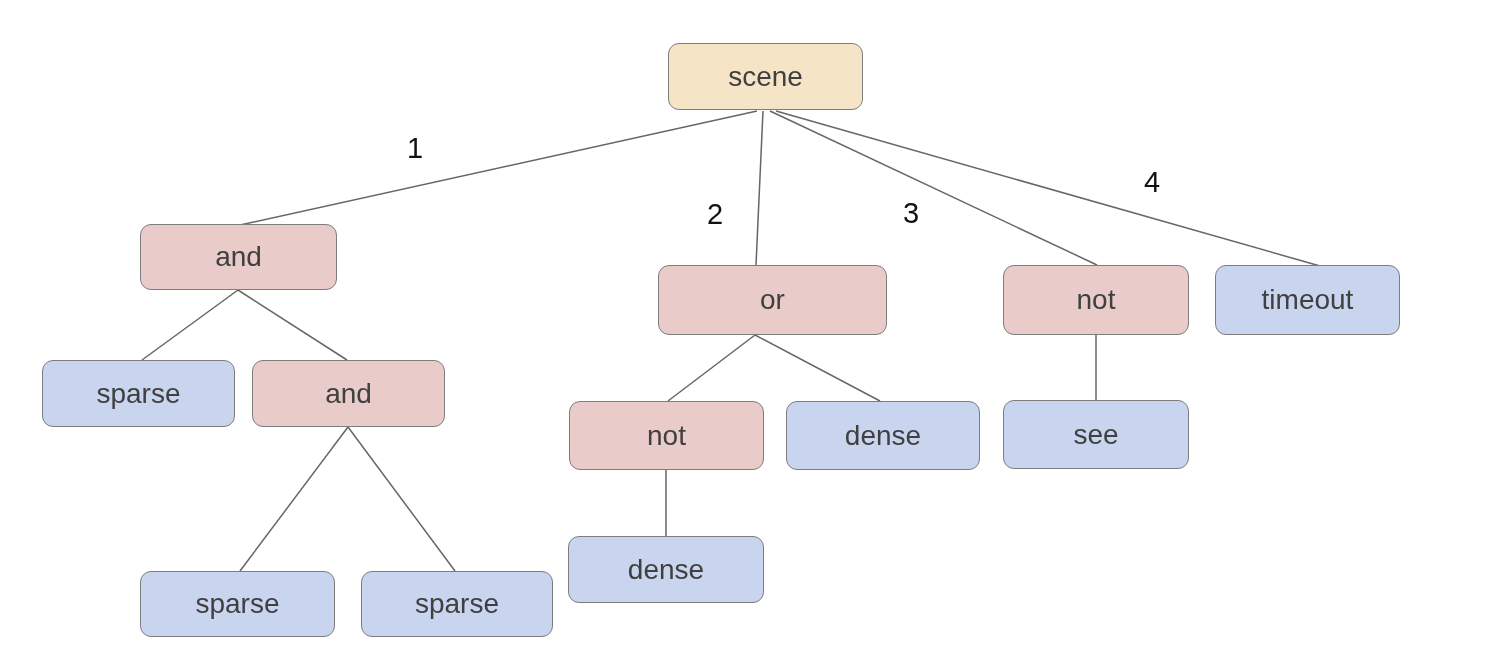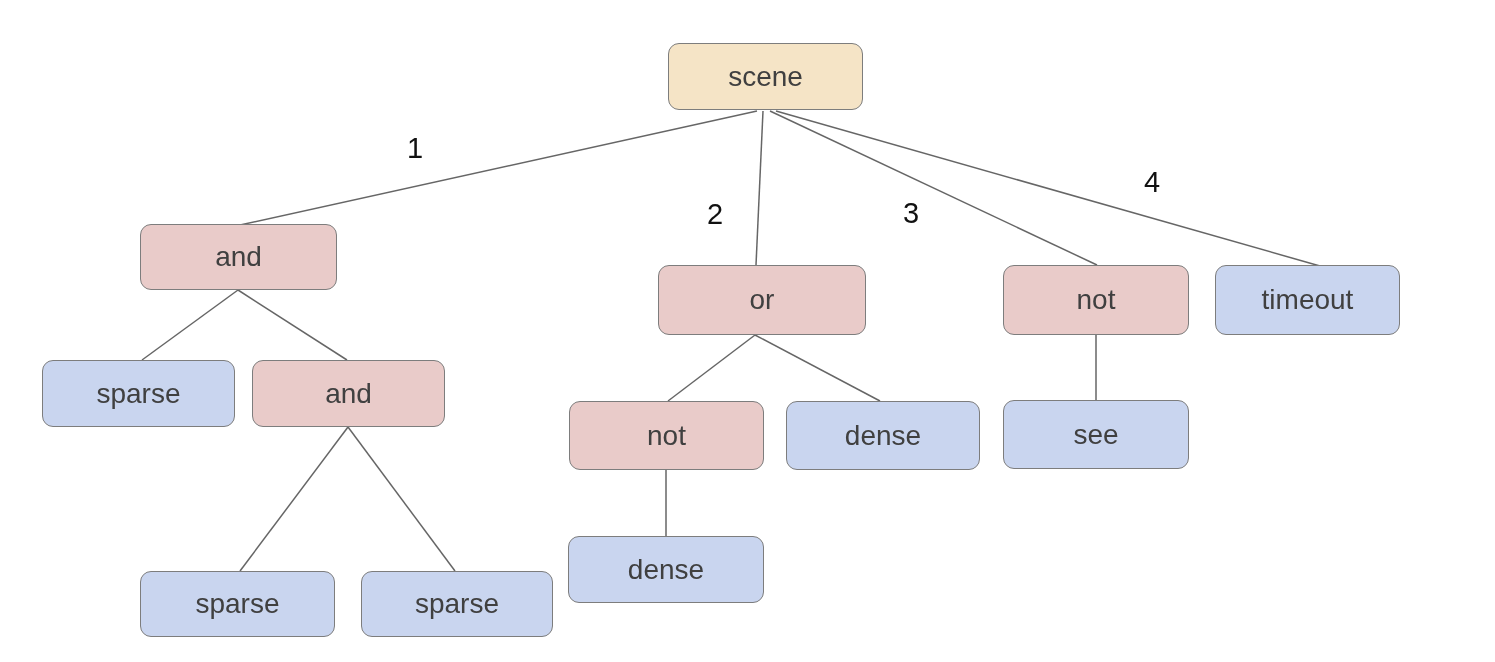--- a/index.html
+++ b/index.html
@@ -53,21 +53,21 @@
   <div class="node operator" style="left:140px;top:224px;width:197px;height:66px">and</div>
 
   <div class="node leaf" style="left:42px;top:360px;width:193px;height:67px">sparse</div>
 
   <div class="node operator" style="left:252px;top:360px;width:193px;height:67px">and</div>
 
   <div class="node leaf" style="left:140px;top:571px;width:195px;height:66px">sparse</div>
 
   <div class="node leaf" style="left:361px;top:571px;width:192px;height:66px">sparse</div>
 
-  <div class="node operator" style="left:658px;top:265px;width:208px;height:70px">or</div>
+  <div class="node operator" style="left:658px;top:265px;width:229px;height:70px">or</div>
 
   <div class="node operator" style="left:569px;top:401px;width:195px;height:69px">not</div>
 
   <div class="node leaf" style="left:786px;top:401px;width:194px;height:69px">dense</div>
 
   <div class="node leaf" style="left:568px;top:536px;width:196px;height:67px">dense</div>
 
   <div class="node operator" style="left:1003px;top:265px;width:186px;height:70px">not</div>
 
   <div class="node leaf" style="left:1215px;top:265px;width:185px;height:70px">timeout</div>

